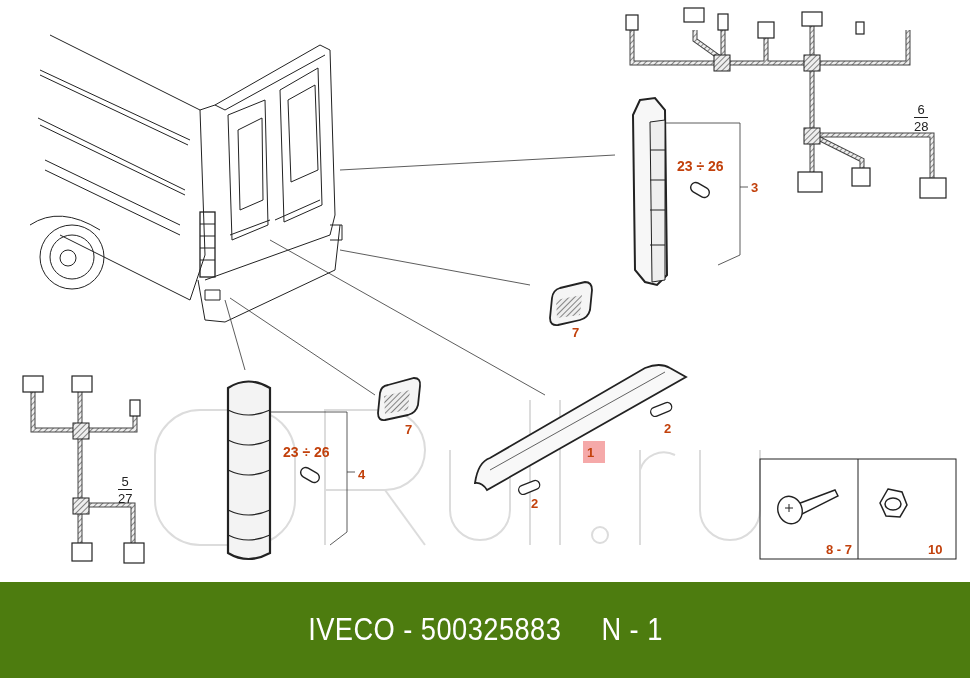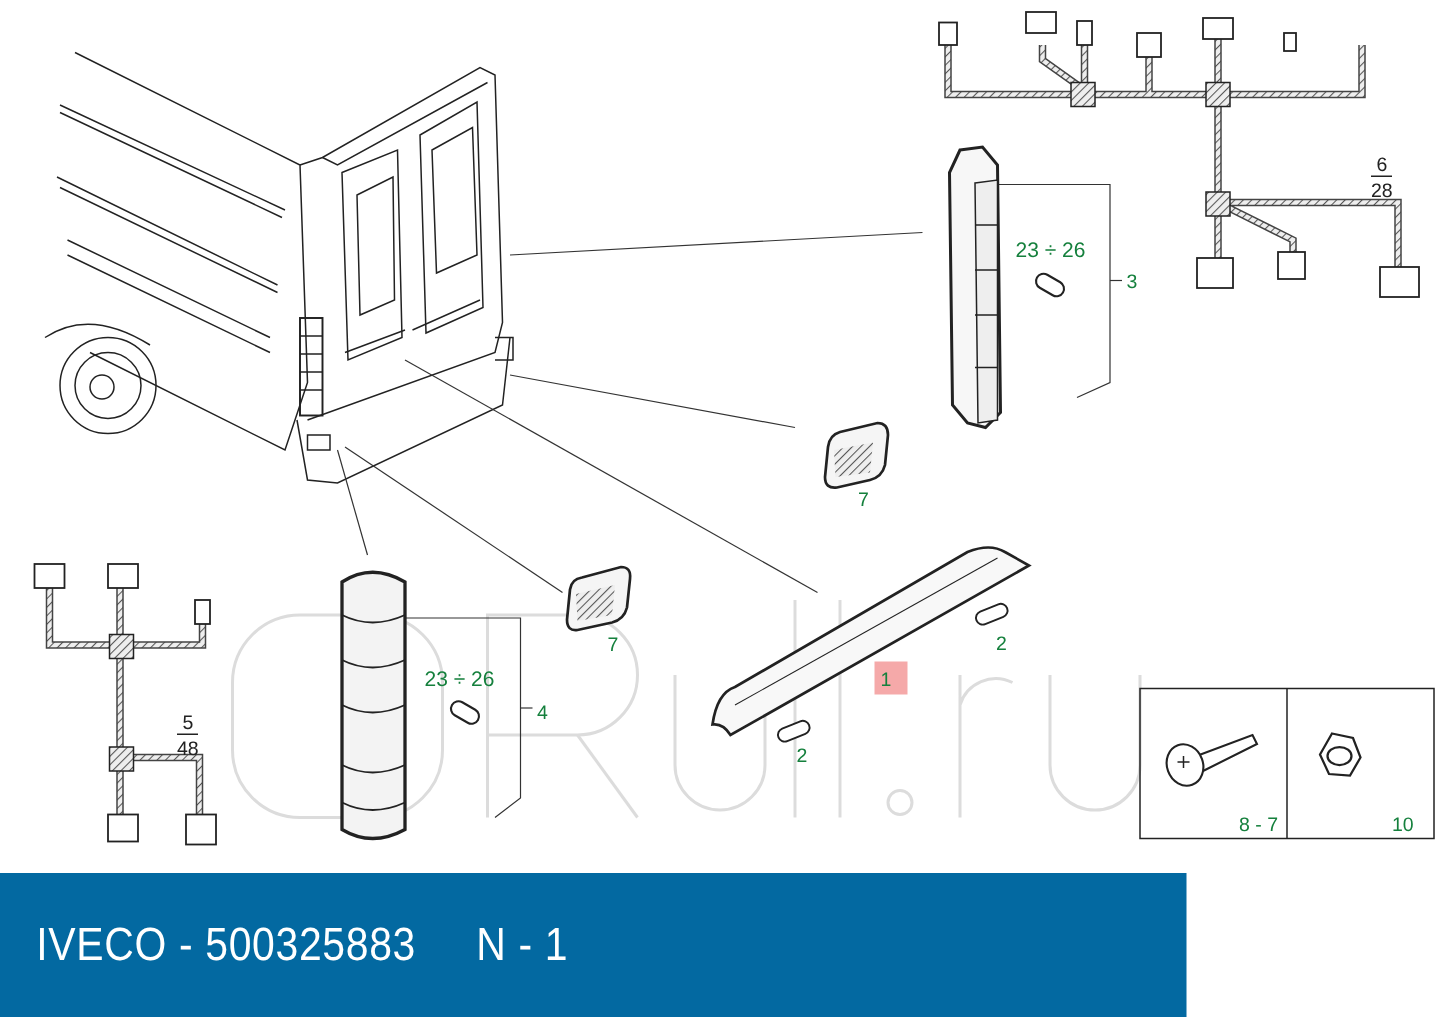--- a/index.html
+++ b/index.html
@@ -1,24 +1,24 @@
 <!DOCTYPE html>
 <html><head>
 <meta charset="utf-8">
 <style>
   html, body { margin: 0; padding: 0; }
   body { width: 970px; height: 678px; overflow: hidden; background: #ffffff; font-family: "Liberation Sans", sans-serif; position: relative; }
   .diagram { position: absolute; left: 0; top: 0; width: 970px; height: 582px; background: #ffffff; }
   .diagram svg { position: absolute; left: 0; top: 0; }
-  .lbl { position: absolute; font-size: 13px; color: #15803d; line-height: 1; white-space: nowrap; }
+  .lbl { position: absolute; font-size: 13px; color: #c2410c; line-height: 1; white-space: nowrap; font-weight: bold; }
   .frac { position: absolute; font-size: 13px; color: #222; text-align: center; line-height: 1; }
   .frac .num { display: block; padding: 0 2px 1px; border-bottom: 1px solid #222; }
   .frac .den { display: block; padding-top: 2px; text-align: center; }
   .ref-hl { position: absolute; left: 583px; top: 441px; width: 22px; height: 22px; background: #f39a9a; opacity: 0.85; }
-  .footer { position: absolute; left: 0; top: 582px; width: 791px; height: 96px; background: #0369a1; display: flex; align-items: center; justify-content: flex-start; }
+  .footer { position: absolute; left: 0; top: 582px; width: 970px; height: 96px; background: #4d7c0f; display: flex; align-items: center; justify-content: center; }
   .footer-text { color: #ffffff; font-size: 31px; letter-spacing: 0.5px; font-family: "Liberation Sans", sans-serif; transform: scaleX(0.88); white-space: pre; }
 </style>
 </head>
 <body>
 
 <div class="diagram">
   <svg width="970" height="582" viewBox="0 0 970 582">
     <defs>
       <pattern id="hatch" width="4" height="4" patternUnits="userSpaceOnUse" patternTransform="rotate(45)">
         <rect width="4" height="4" fill="#eee"></rect>
@@ -167,21 +167,21 @@
   <span class="lbl" style="left:587px;top:446px;">1</span>
   <span class="lbl" style="left:664px;top:422px;">2</span>
   <span class="lbl" style="left:531px;top:497px;">2</span>
   <span class="lbl" style="left:751px;top:181px;">3</span>
   <span class="lbl" style="left:677px;top:159px;font-size:14px;">23 ÷ 26</span>
   <span class="lbl" style="left:358px;top:468px;">4</span>
   <span class="lbl" style="left:283px;top:445px;font-size:14px;">23 ÷ 26</span>
 
   <div class="frac" style="left:118px;top:475px;">
     <span class="num">5</span>
-    <span class="den">48</span>
+    <span class="den">27</span>
   </div>
   <div class="frac" style="left:914px;top:103px;">
     <span class="num">6</span>
     <span class="den">28</span>
   </div>
 
   <span class="lbl" style="left:572px;top:326px;">7</span>
   <span class="lbl" style="left:405px;top:423px;">7</span>
   <span class="lbl" style="left:826px;top:543px;">8 - 7</span>
   <span class="lbl" style="left:928px;top:543px;text-align:right;">10</span>

